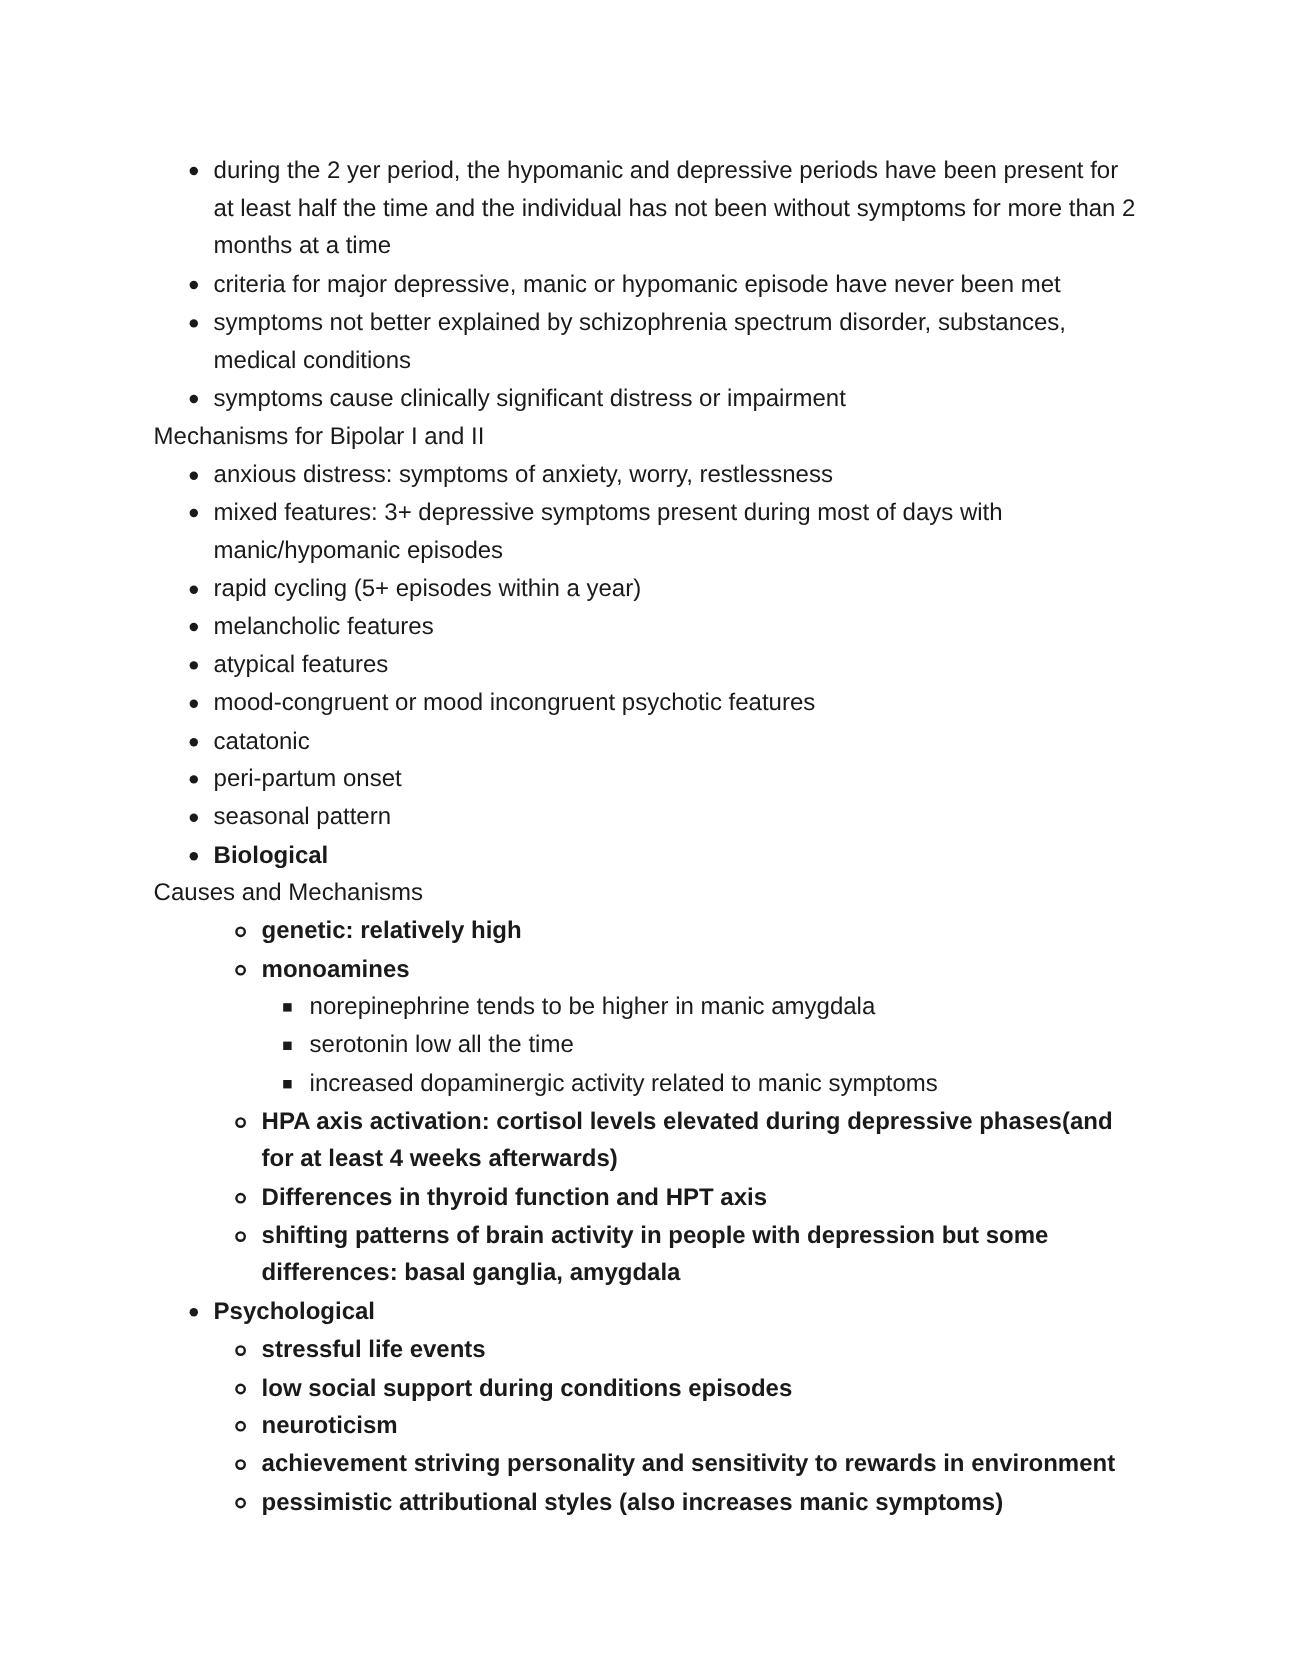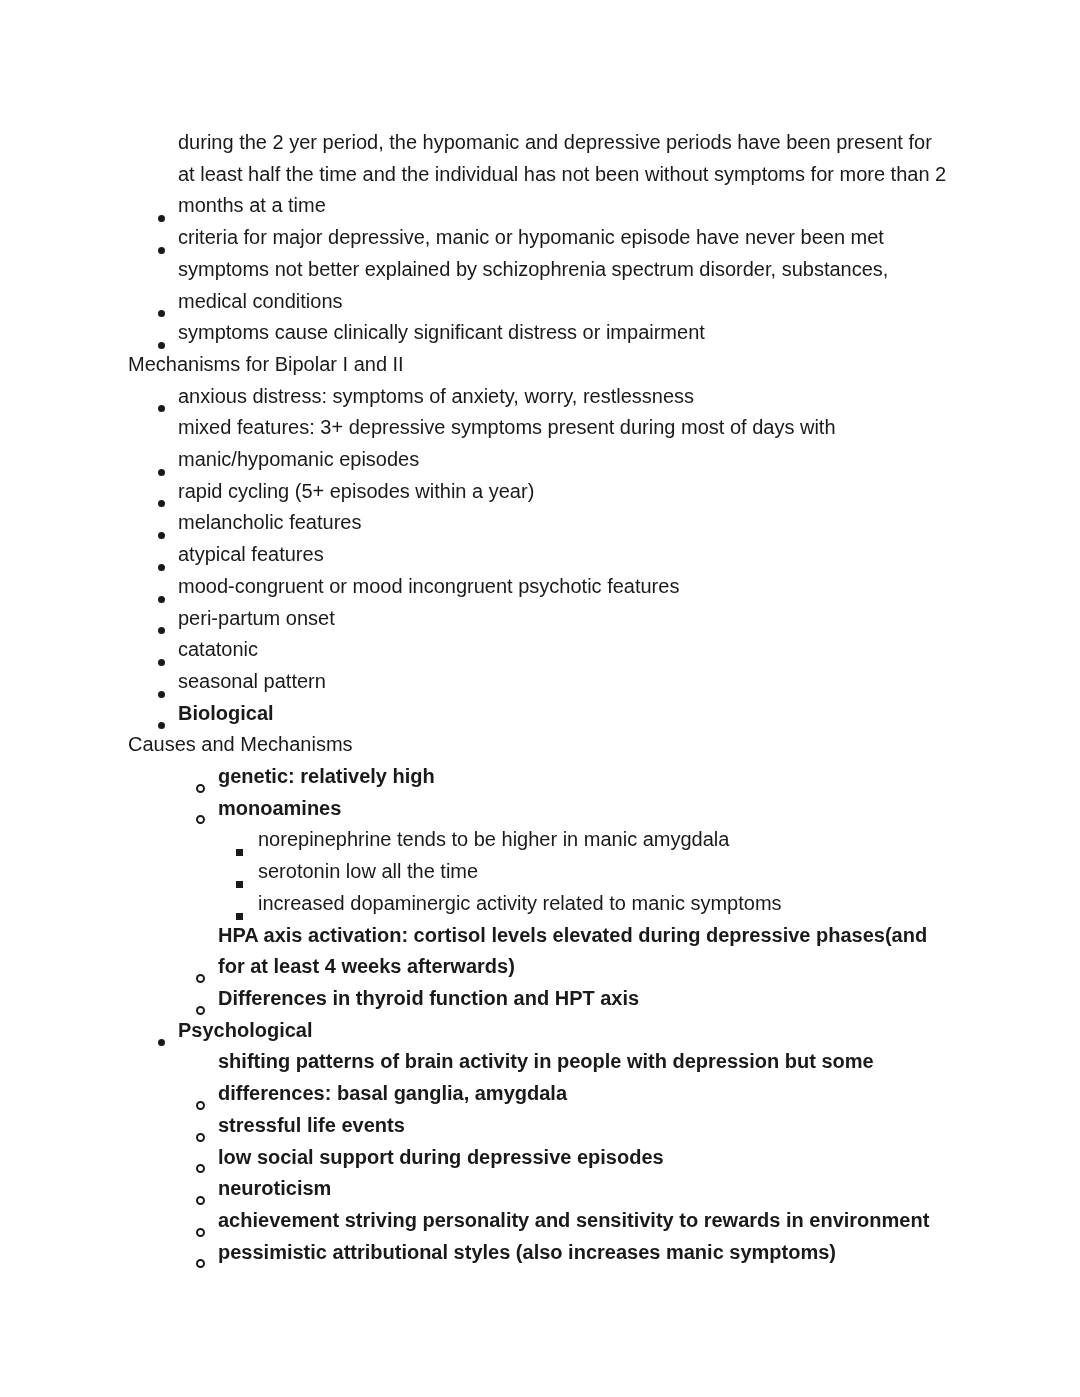--- a/index.html
+++ b/index.html
@@ -19,21 +19,21 @@
     font-size: 20px;
     line-height: 31.7px;
     color: var(--text-color);
     -webkit-font-smoothing: antialiased;
   }
   .page {
     padding: 127px 130px 60px 128px;
   }
   .item {
     display: flex;
-    align-items: flex-end;
+    align-items: flex-start;
   }
   .item.level-0 { padding-left: 0; }
   .item.level-1 { padding-left: 30px; }
   .item.level-2 { padding-left: 68px; font-weight: bold; }
   .item.level-3 { padding-left: 108px; }
   .item.bold .text { font-weight: 700; }
   .marker {
     flex: 0 0 20px;
     display: block;
     position: relative;
@@ -110,25 +110,25 @@
       <div class="item level-1">
         <span class="marker disc"></span>
         <span class="text">atypical features</span>
       </div>
       <div class="item level-1">
         <span class="marker disc"></span>
         <span class="text">mood-congruent or mood incongruent psychotic features</span>
       </div>
       <div class="item level-1">
         <span class="marker disc"></span>
-        <span class="text">peri-partum onset</span>
+        <span class="text">catatonic</span>
       </div>
       <div class="item level-1">
         <span class="marker disc"></span>
-        <span class="text">catatonic</span>
+        <span class="text">peri-partum onset</span>
       </div>
       <div class="item level-1">
         <span class="marker disc"></span>
         <span class="text">seasonal pattern</span>
       </div>
       <div class="item level-1 bold">
         <span class="marker disc"></span>
         <span class="text">Biological</span>
       </div>
       <div class="item level-0">
@@ -155,35 +155,35 @@
         <span class="text">increased dopaminergic activity related to manic symptoms</span>
       </div>
       <div class="item level-2">
         <span class="marker circle"></span>
         <span class="text">HPA axis activation: cortisol levels elevated during depressive phases(and for at least 4 weeks afterwards)</span>
       </div>
       <div class="item level-2">
         <span class="marker circle"></span>
         <span class="text">Differences in thyroid function and HPT axis</span>
       </div>
+      <div class="item level-2">
+        <span class="marker circle"></span>
+        <span class="text">shifting patterns of brain activity in people with depression but some differences: basal ganglia, amygdala</span>
+      </div>
       <div class="item level-1 bold">
         <span class="marker disc"></span>
         <span class="text">Psychological</span>
-      </div>
-      <div class="item level-2">
-        <span class="marker circle"></span>
-        <span class="text">shifting patterns of brain activity in people with depression but some differences: basal ganglia, amygdala</span>
       </div>
       <div class="item level-2">
         <span class="marker circle"></span>
         <span class="text">stressful life events</span>
       </div>
       <div class="item level-2">
         <span class="marker circle"></span>
-        <span class="text">low social support during depressive episodes</span>
+        <span class="text">low social support during conditions episodes</span>
       </div>
       <div class="item level-2">
         <span class="marker circle"></span>
         <span class="text">neuroticism</span>
       </div>
       <div class="item level-2">
         <span class="marker circle"></span>
         <span class="text">achievement striving personality and sensitivity to rewards in environment</span>
       </div>
       <div class="item level-2">

